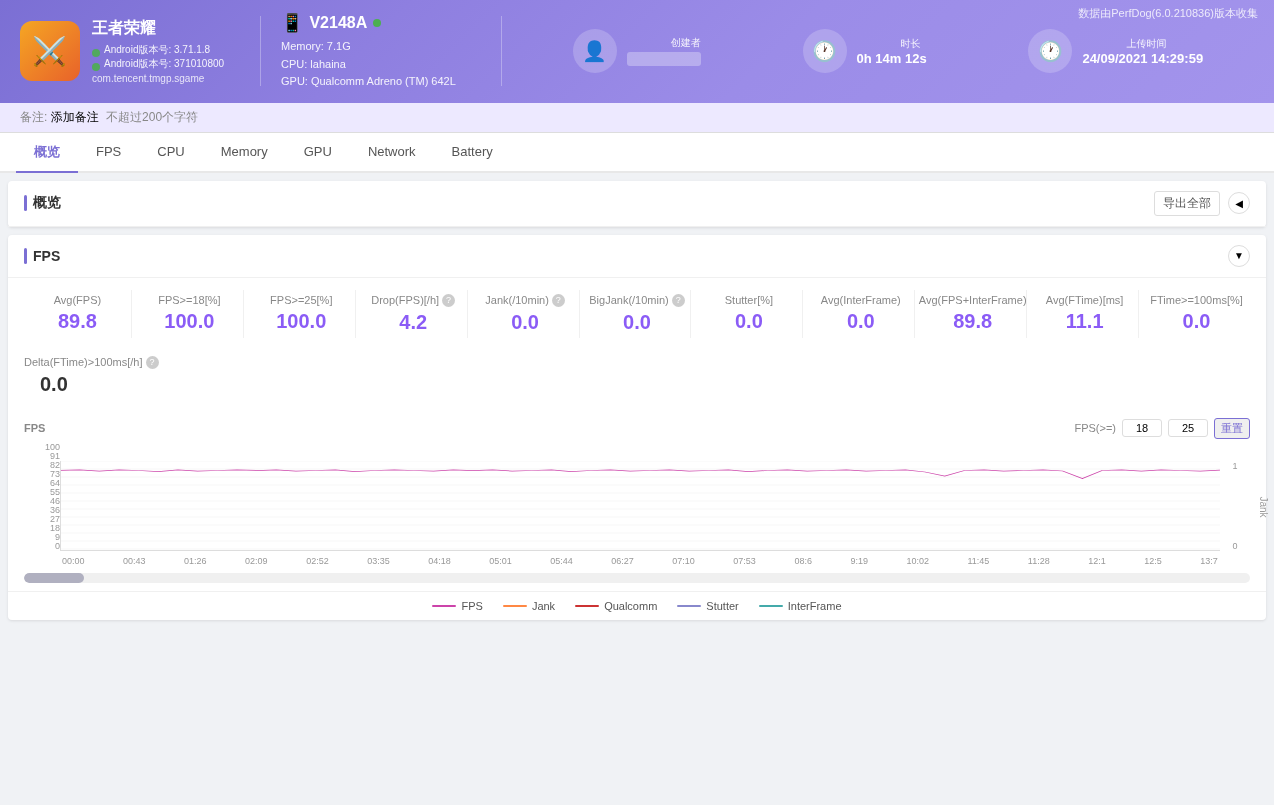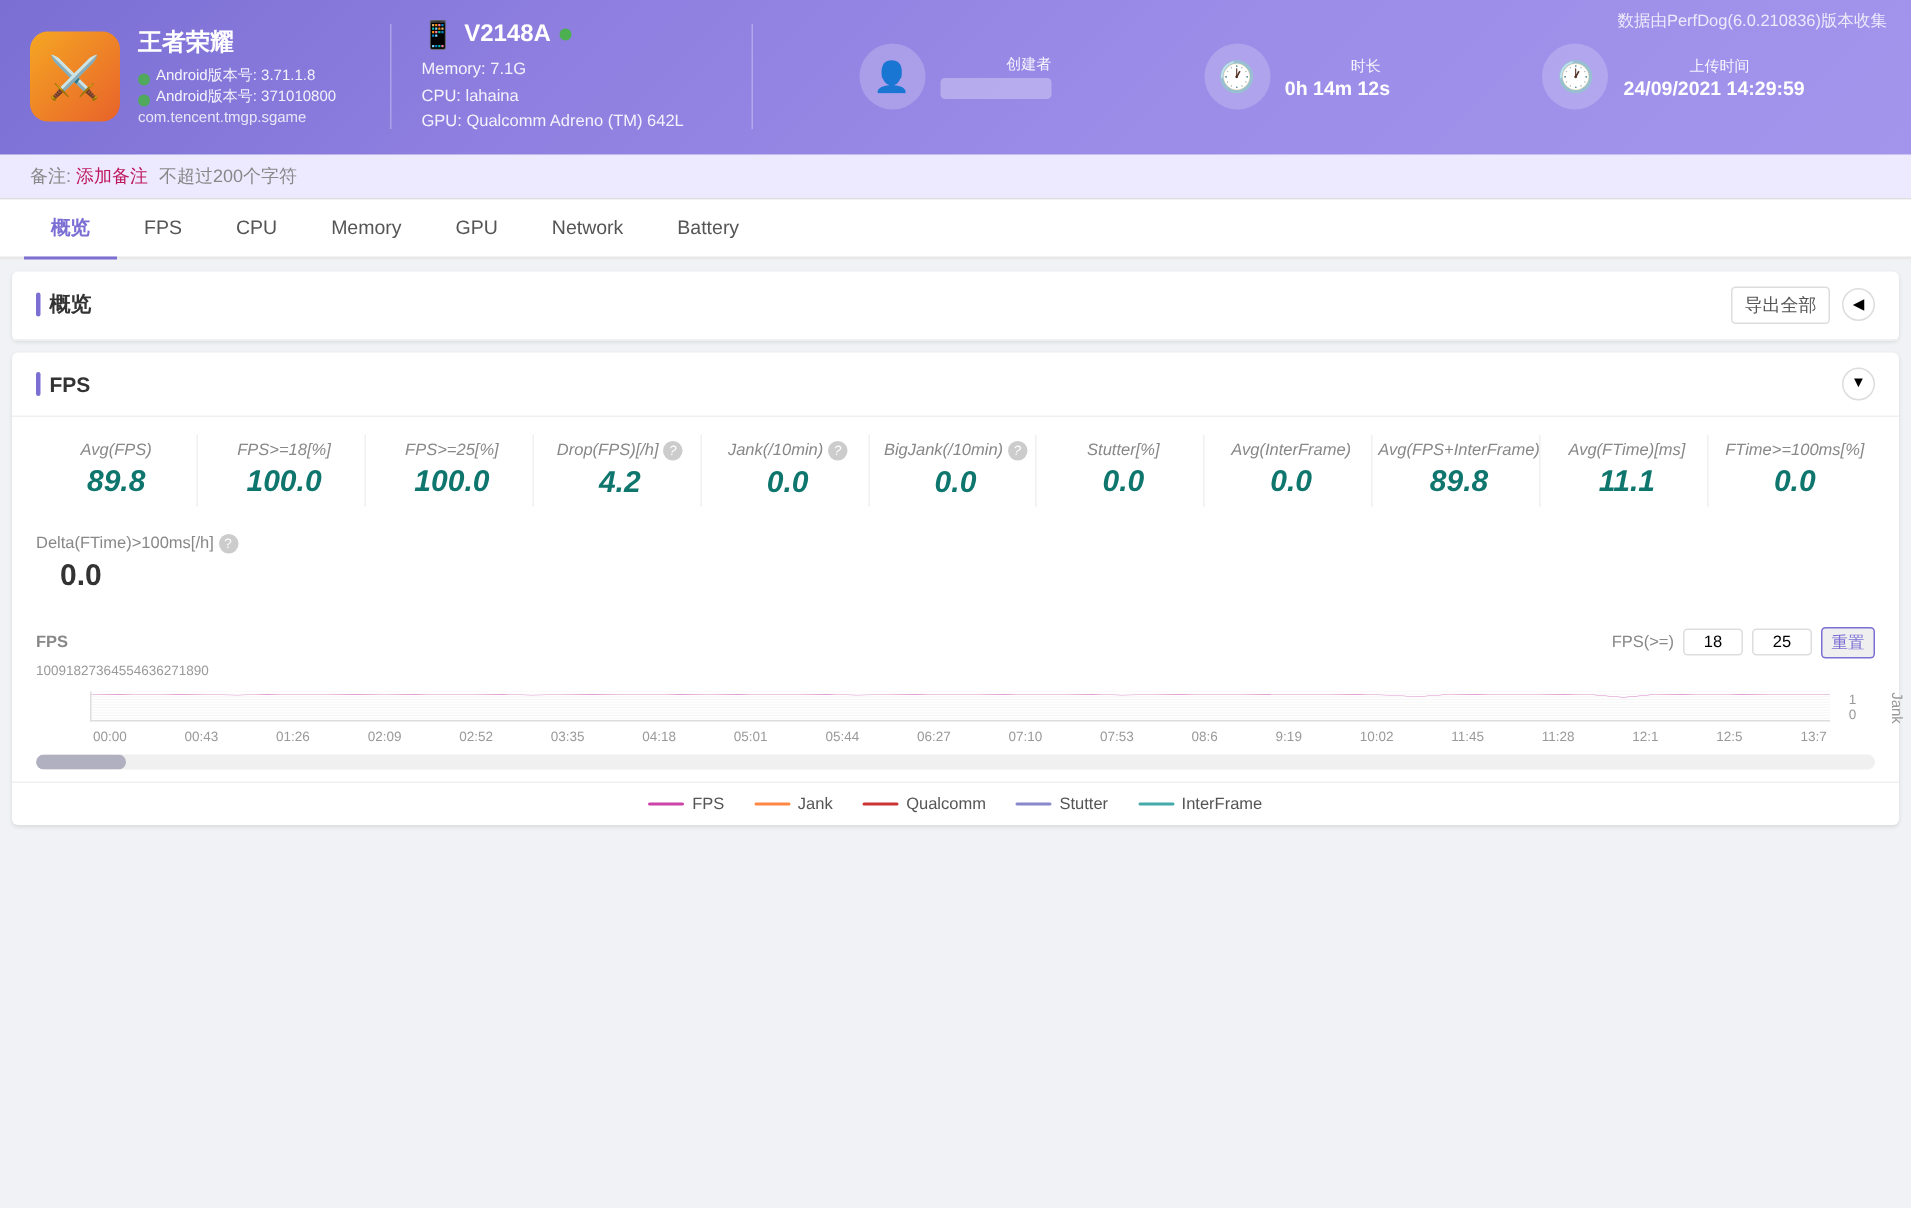--- a/index.html
+++ b/index.html
@@ -82,21 +82,21 @@
     .header-wrapper { position: relative; }
 
     
     .notes-bar {
       background: #ede9ff;
       padding: 6px 20px;
       font-size: 12px;
       color: #888;
       border-bottom: 1px solid #ddd;
     }
-    .notes-bar a { color: #be185d; text-decoration: none; }
+    .notes-bar a { color: #000000; text-decoration: none; }
 
     
     .tab-nav {
       background: white;
       border-bottom: 2px solid #e8e8e8;
       padding: 0 16px;
       display: flex;
       align-items: center;
       gap: 0;
     }
@@ -163,21 +163,20 @@
       background: white;
       font-size: 10px;
     }
 
     
     .stats-grid {
       padding: 12px 16px;
       display: flex;
       gap: 4px;
       flex-wrap: wrap;
-      font-style: italic;
     }
     .stat-col {
       flex: 1;
       min-width: 80px;
       text-align: center;
       padding: 4px 8px;
       border-right: 1px solid #f0f0f0;
     }
     .stat-col:last-child { border-right: none; }
     .stat-col-label {
@@ -185,21 +184,21 @@
       color: #888;
       margin-bottom: 4px;
       display: flex;
       align-items: center;
       justify-content: center;
       gap: 3px;
     }
     .stat-col-value {
       font-size: 20px;
       font-weight: bold;
-      color: #0f766e;
+      color: #8b5cf6;
     }
     .help-icon {
       width: 13px; height: 13px;
       background: #ccc;
       border-radius: 50%;
       display: inline-flex;
       align-items: center;
       justify-content: center;
       font-size: 9px;
       color: white;
@@ -265,21 +264,21 @@
     }
 
     .chart-area {
       display: flex;
       height: 100%;
     }
 
     .chart-y-axis {
       width: 36px;
       display: flex;
-      flex-direction: row;
+      flex-direction: column;
       justify-content: space-between;
       padding-bottom: 20px;
       text-align: right;
     }
     .y-tick {
       font-size: 9px;
       color: #999;
       line-height: 1;
     }
 

